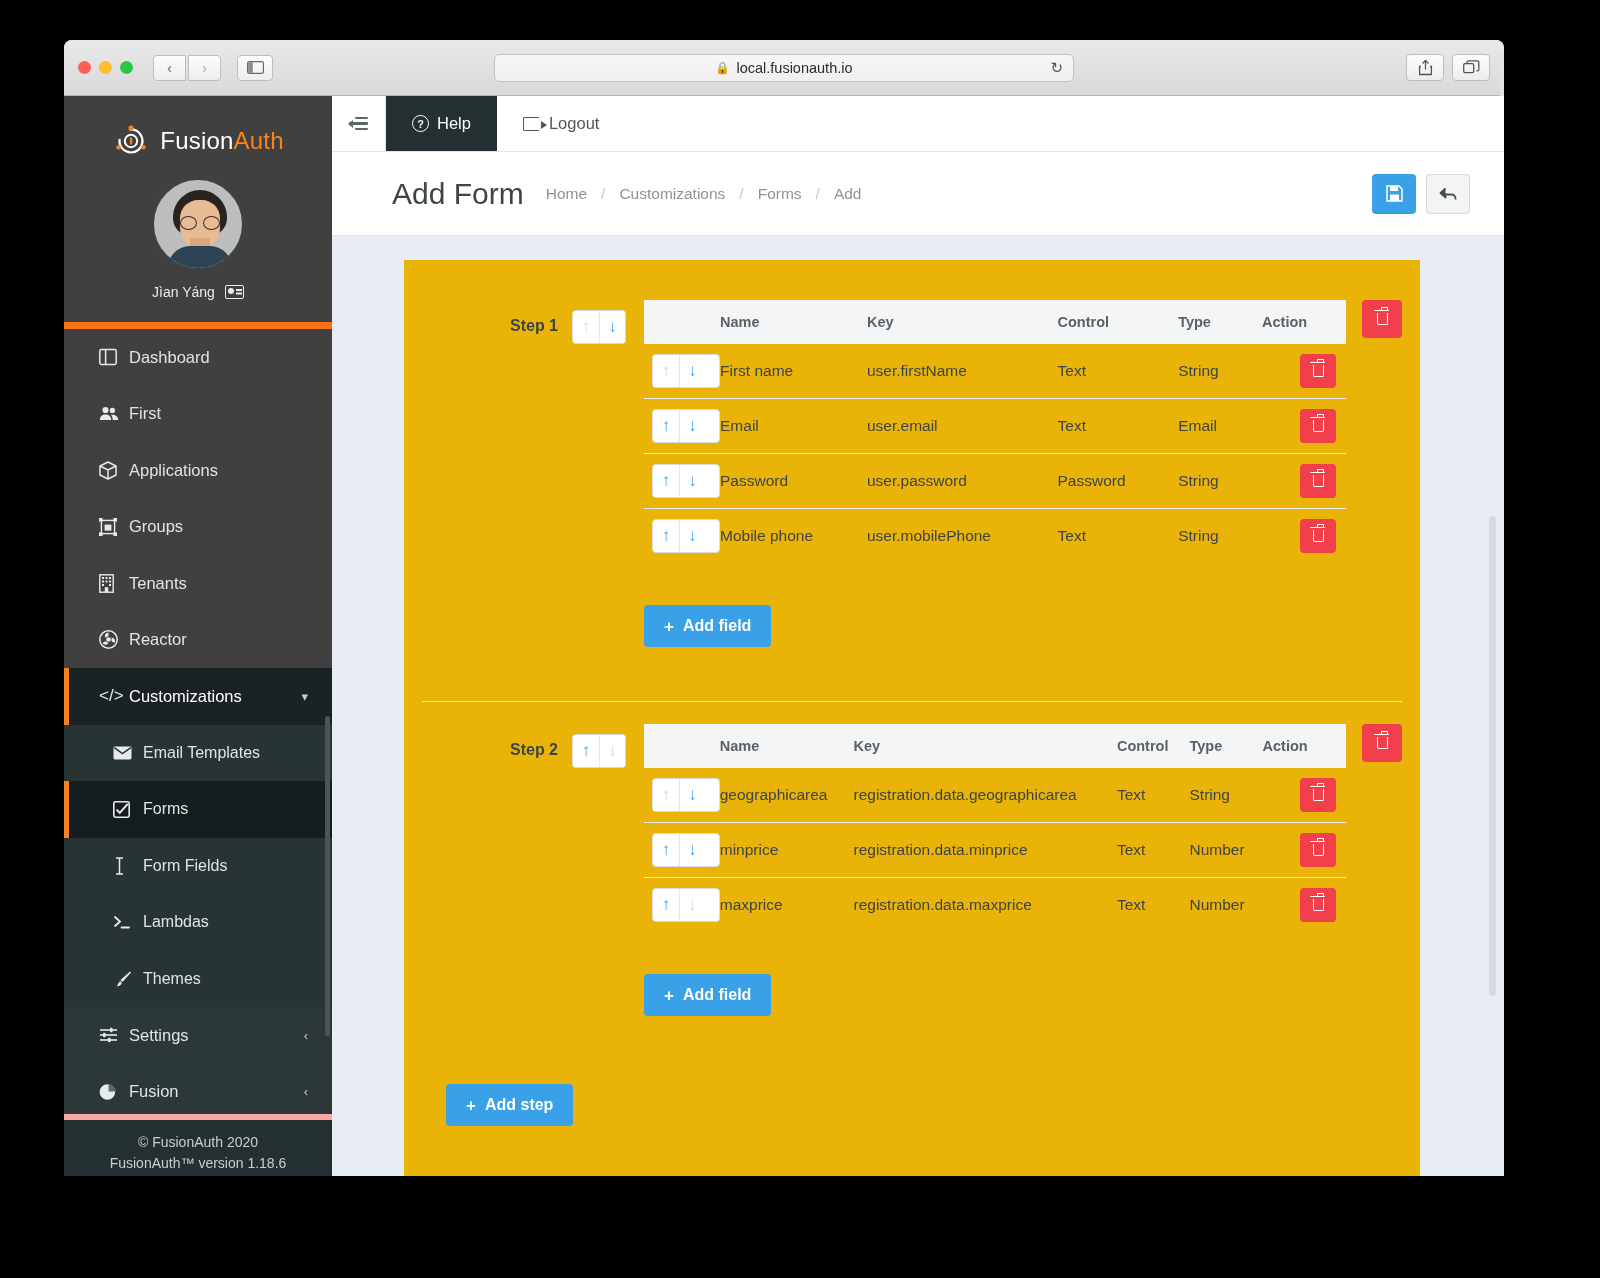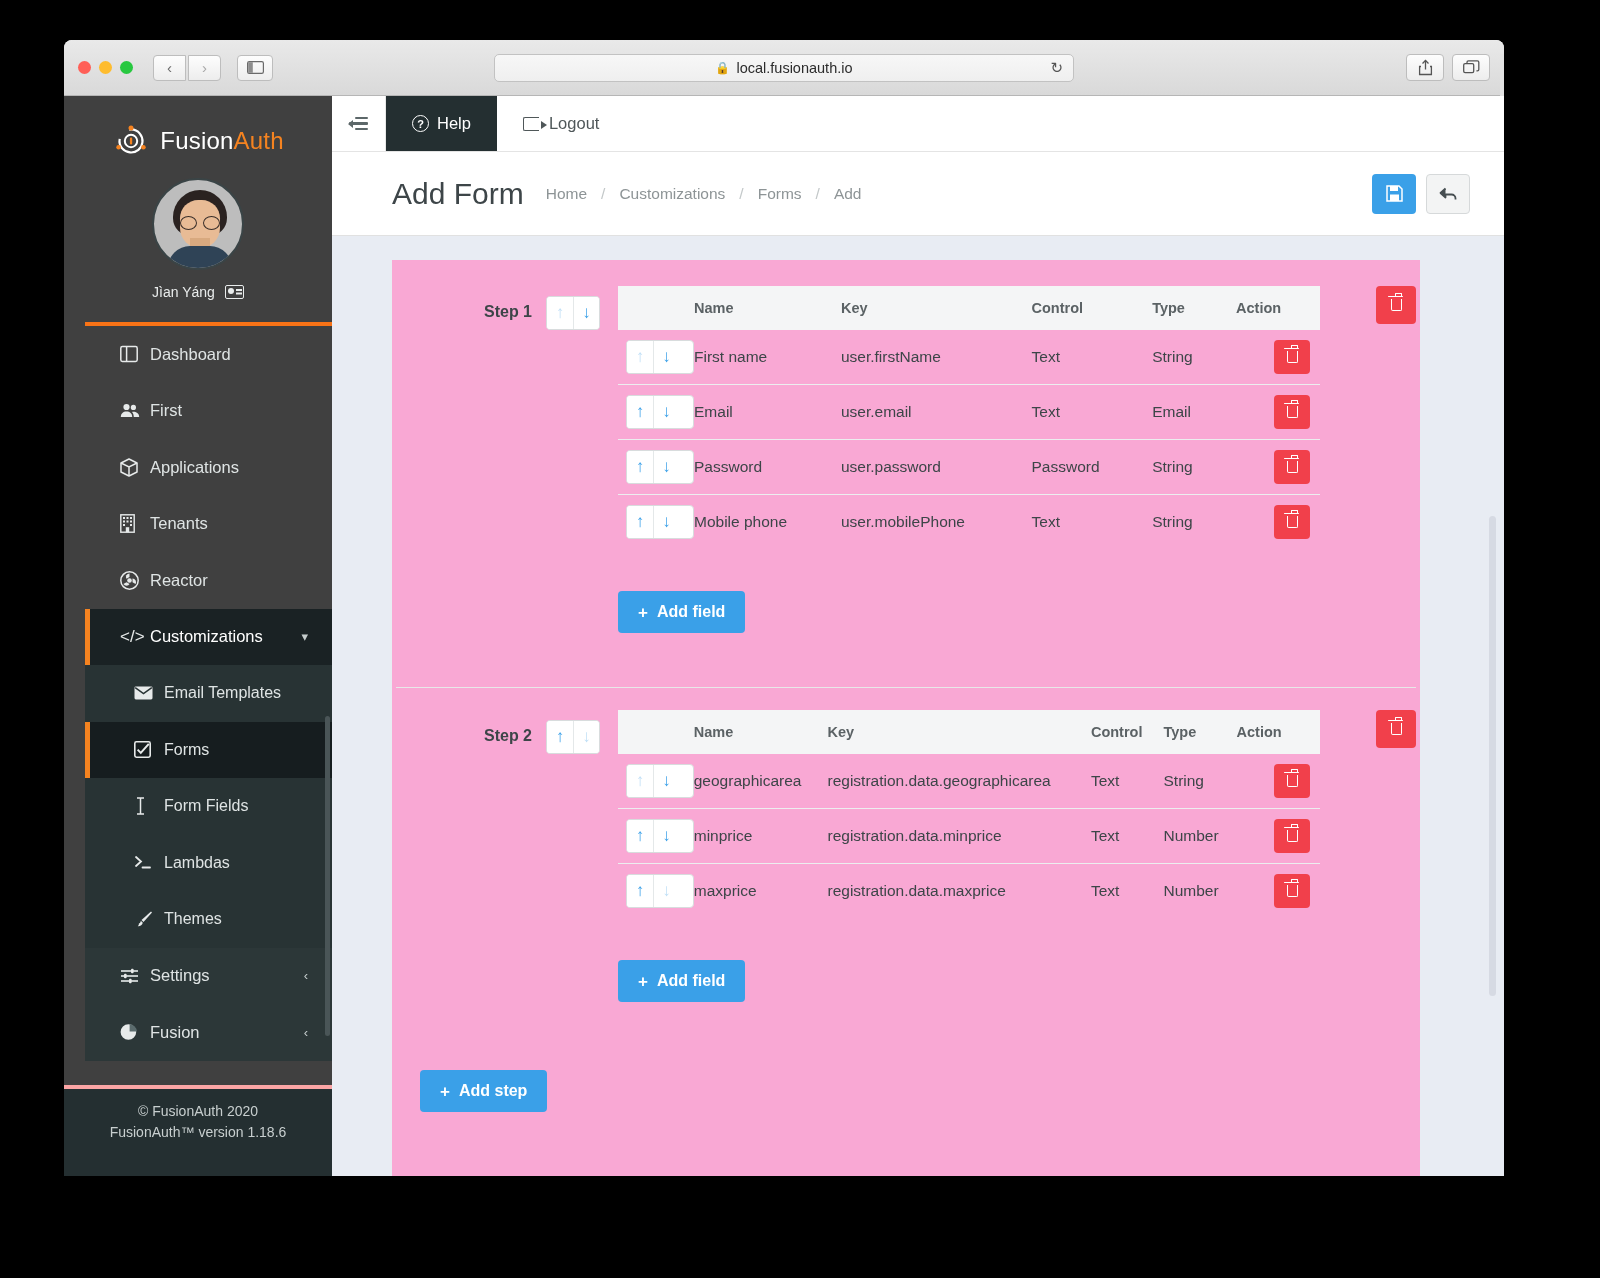--- a/index.html
+++ b/index.html
@@ -114,41 +114,41 @@
     margin-top: 14px; color: #e9ecec; font-size: 14px;
     display: flex; align-items: center; gap: 10px;
   }
   .badge-icon {
     width: 19px; height: 14px; border: 1.6px solid #e9ecec; border-radius: 2px;
     display:inline-block; position: relative;
   }
   .badge-icon:before { content:""; position:absolute; left:2px; top:2px; width:6px; height:6px; border-radius:50%; background:#e9ecec; }
   .badge-icon:after { content:""; position:absolute; left:10px; top:3px; width:6px; height:2px; background:#e9ecec; box-shadow: 0 3.5px 0 #e9ecec; }
 
-  .nav { flex: 1; overflow: hidden; border-top: 4px solid #f97316; margin-left: 21px; }
+  .nav { flex: 1; overflow: hidden; border-top: 7px solid #f97316; }
   .nav-item {
     display: flex; align-items: center;
     height: 56.5px; padding-left: 30px;
     color: #dfe4e4; font-size: 16.5px;
     border-left: 5px solid transparent;
     position: relative;
   }
   .nav-item .ic { width: 30px; display:flex; align-items:center; font-size: 17px; color:#e7eaea; }
   .nav-item.group-open {
     background: #1a2224; border-left-color: #f58320;
     color:#fff; font-weight: 400;
   }
   .nav-item.sub { padding-left: 44px; background: #283334; font-size: 16px; }
   .nav-item.sub.active { background: #161d1f; border-left-color: #f58320; }
   .nav-item .chev { margin-left: auto; margin-right: 24px; font-size: 13px; color: #c5cccc; }
   .nav-item.muted { background: #2c3738; }
 
   .footer {
-    border-top: 4px solid #fca5a5;
-    padding: 12px 0 32px;
+    border-top: 6px solid #fca5a5;
+    padding: 12px 0 1px;
     text-align: center; color: #c8cfcf; font-size: 14px; line-height: 1.55;
     background: #242f31;
   }
 
   
   .main { flex: 1; display: flex; flex-direction: column; min-width: 0; background:#e8ecf3;}
   .topbar { height: 56px; background: #fff; display: flex; align-items: stretch; border-bottom: 1px solid #e4e4e4; }
   .hamburger {
     width: 54px; display:flex; align-items:center; justify-content:center;
     border-right: 1px solid #e8e8e8;
@@ -186,21 +186,21 @@
   .btn-sq {
     width: 44px; height: 40px; border-radius: 4px;
     display:flex; align-items:center; justify-content:center;
     font-size: 18px;
   }
   .btn-save { background: #3aa0e8; color: #fff; }
   .btn-back { background: #f3f4f4; border: 1px solid #d6d9da; color: #464e51; }
 
   
   .content { flex: 1; padding: 24px 84px 0 60px; overflow: hidden; position: relative; }
-  .card { background: #f9a8d4; min-height: 920px; padding: 4px; position: relative; }
+  .card { background: #eab308; min-height: 920px; padding: 18px; position: relative; margin-left: 12px; }
 
   .step-block { display: flex; padding: 22px 0 0 0; position: relative; }
   .step-block + .step-block { border-top: 1px solid #e8e8e8; margin-top: 0; }
   .step-label-col {
     width: 222px; flex: 0 0 222px; padding-top: 10px;
     display: flex; justify-content: flex-end; align-items: flex-start; gap: 14px;
     padding-right: 18px;
   }
   .step-label { font-size: 16px; font-weight: bold; color: #3d4548; line-height: 32px; }
   .arrow-group { display: flex; border: 1px solid #d8dcdd; border-radius: 4px; overflow: hidden; background:#fff;}
@@ -355,20 +355,33 @@
           <span>First</span>
         </div>
         <div class="nav-item">
           <span class="ic">
               <svg width="18" height="19" viewBox="0 0 18 19">
                 <path d="M9 1L17 5v9l-8 4-8-4V5z" fill="none" stroke="#e7eaea" stroke-width="1.5" stroke-linejoin="round"></path>
                 <path d="M1 5l8 4 8-4M9 9v9" stroke="#e7eaea" stroke-width="1.5" fill="none"></path>
               </svg>
             </span>
           <span>Applications</span>
+        </div>
+        <div class="nav-item">
+          <span class="ic">
+              <svg width="18" height="18" viewBox="0 0 18 18">
+                <rect x="2.4" y="2.4" width="13.2" height="13.2" fill="none" stroke="#e7eaea" stroke-width="1.4"></rect>
+                <rect x="5.6" y="6.6" width="6.8" height="6" fill="#e7eaea"></rect>
+                <rect x="0" y="0" width="3.6" height="3.6" fill="#e7eaea"></rect>
+                <rect x="14.4" y="0" width="3.6" height="3.6" fill="#e7eaea"></rect>
+                <rect x="0" y="14.4" width="3.6" height="3.6" fill="#e7eaea"></rect>
+                <rect x="14.4" y="14.4" width="3.6" height="3.6" fill="#e7eaea"></rect>
+              </svg>
+            </span>
+          <span>Groups</span>
         </div>
         <div class="nav-item">
           <span class="ic">
               <svg width="15" height="19" viewBox="0 0 15 19">
                 <rect x="0.8" y="0.8" width="13.4" height="17.4" fill="none" stroke="#e7eaea" stroke-width="1.4"></rect>
                 <g fill="#e7eaea">
                   <rect x="3" y="3" width="2" height="2"></rect>
                   <rect x="6.5" y="3" width="2" height="2"></rect>
                   <rect x="10" y="3" width="2" height="2"></rect>
                   <rect x="3" y="6.5" width="2" height="2"></rect>

